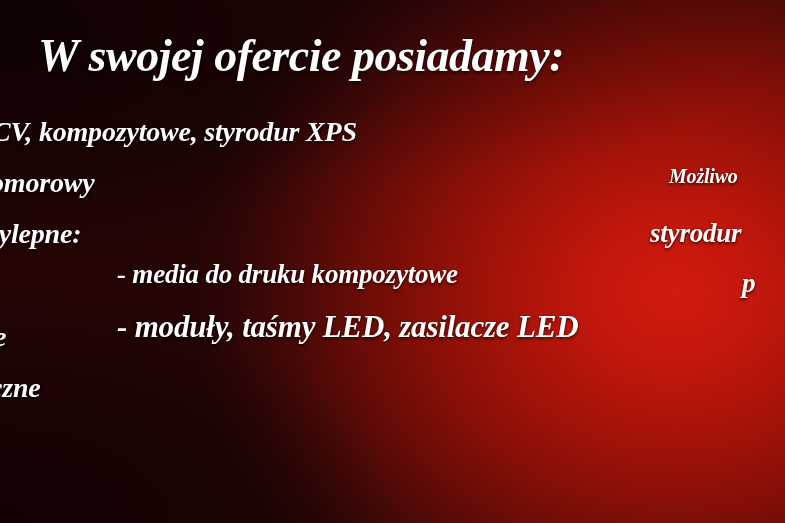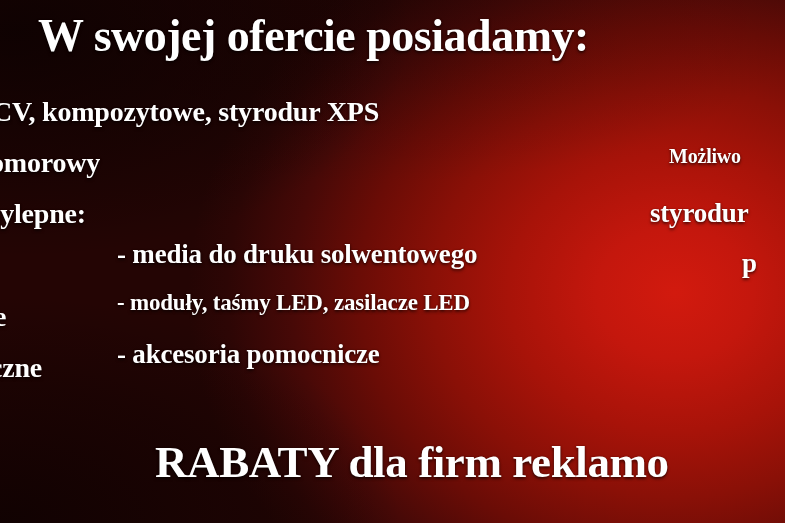--- a/index.html
+++ b/index.html
@@ -36,46 +36,48 @@
       radial-gradient(ellipse 70% 60% at 2% 6%, rgba(10,1,1,0.80) 0%, rgba(10,1,1,0.40) 42%, rgba(10,1,1,0) 72%),
       radial-gradient(ellipse 68% 58% at 0% 100%, rgba(12,1,1,0.80) 0%, rgba(12,1,1,0.38) 45%, rgba(12,1,1,0) 75%),
       radial-gradient(ellipse 80% 50% at 48% 0%, rgba(20,2,2,0.30) 0%, rgba(20,2,2,0) 70%);
     pointer-events: none;
   }
 
   .txt {
     position: absolute;
     color: #ffffff;
     font-weight: bold;
+    font-style: italic;
     white-space: nowrap;
     line-height: 1;
     text-shadow:
       0 2px 3px rgba(0,0,0,0.55),
       0 0 2px rgba(0,0,0,0.35);
     letter-spacing: -0.2px;
+    margin-top: 20px;
   }
 
   
   #headline {
     left: 38px;
     top: 13px;
     font-size: 46px;
     letter-spacing: -0.5px;
   }
 
   
   #line-materials { left: -8px;  top: 98px;  font-size: 28px; }
   #line-komorowy  { left: -10px; top: 149px; font-size: 28px; }
   #line-samopr    { left: -12px; top: 200px; font-size: 28px; }
   #line-frag-e    { left: -6px;  top: 303px; font-size: 28px; }
   #line-frag-czne { left: -10px; top: 354px; font-size: 28px; }
 
   
   #bullet-1 { left: 117px; top: 241px; font-size: 27px; }
-  #bullet-2 { left: 117px; top: 291px; font-size: 23px; }
+  #bullet-2 { left: 117px; top: 291px; font-size: 31px; }
   #bullet-3 { left: 117px; top: 341px; font-size: 27px; }
 
   
   #right-1 { left: 669px; top: 146px; font-size: 20px; }
   #right-2 { left: 650px; top: 200px; font-size: 27px; }
   #right-3 { left: 742px; top: 250px; font-size: 27px; }
 
   
   #footline {
     left: 155px;
@@ -92,31 +94,29 @@
   <div id="vignette"></div>
 
   <div class="txt" id="headline">W swojej ofercie posiadamy:</div>
 
   <div class="txt" id="line-materials">CV, kompozytowe, styrodur XPS</div>
 
   <div class="txt" id="line-komorowy">omorowy</div>
 
   <div class="txt" id="line-samopr">zylepne:</div>
 
-  <div class="txt" id="bullet-1">- media do druku solwentowego</div>
+  <div class="txt" id="bullet-1">- media do druku kompozytowe</div>
 
   <div class="txt" id="bullet-2">- moduły, taśmy LED, zasilacze LED</div>
 
-  <div class="txt" id="bullet-3">- akcesoria pomocnicze</div>
 
   <div class="txt" id="line-frag-e">e</div>
 
   <div class="txt" id="line-frag-czne">czne</div>
 
   <div class="txt" id="right-1">Możliwo</div>
 
   <div class="txt" id="right-2">styrodur</div>
 
   <div class="txt" id="right-3">p</div>
 
-  <div class="txt" id="footline">RABATY dla firm reklamo</div>
 
 </div>
 
 </body></html>

